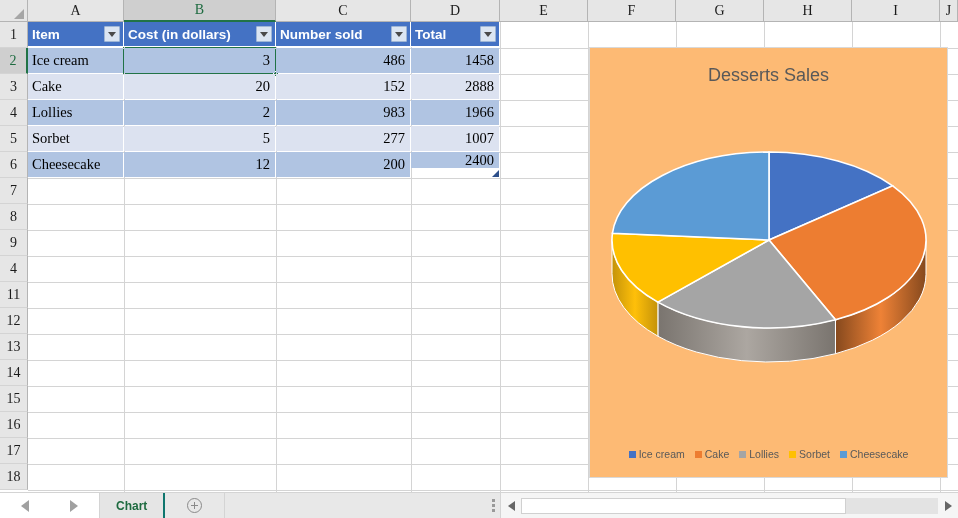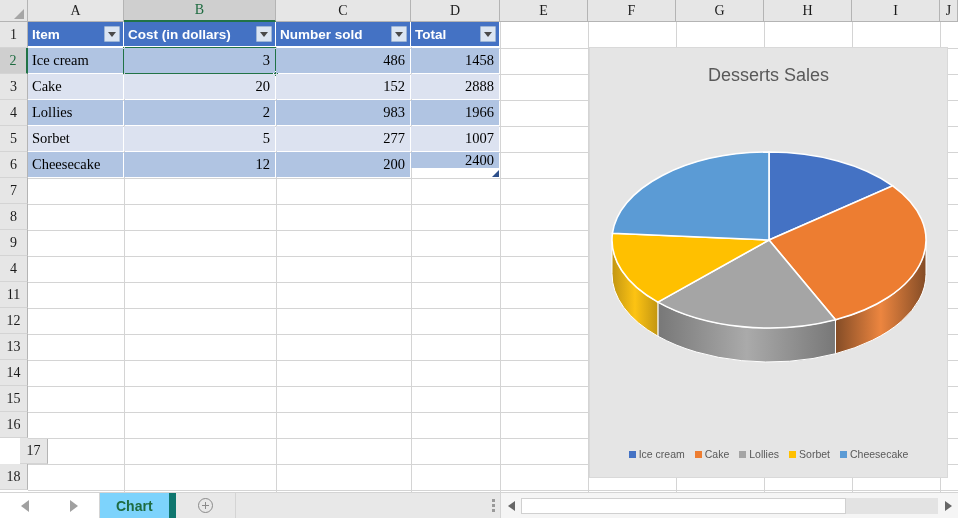--- a/index.html
+++ b/index.html
@@ -179,21 +179,21 @@
     width: 0; height: 0;
     border-left: 7px solid transparent;
     border-bottom: 7px solid #2c4f8a;
   }
 
   
   #chart-object {
     position: absolute;
     left: 589px; top: 47px;
     width: 359px; height: 431px;
-    background: #e5e5e5;
+    background: #fdba74;
     border: 1px solid #d9d9d9;
     overflow: hidden;
   }
   #chart-title {
     position: absolute;
     left: 0; top: 17px;
     width: 100%;
     text-align: center;
     font-size: 18px;
     color: #595959;
@@ -262,25 +262,25 @@
   }
   #sheet-tabs {
     display: flex;
     align-items: stretch;
     flex: 0 0 auto;
   }
   .sheet-tab {
     padding: 0 16px;
     display: flex;
     align-items: center;
-    font-size: 14px;
+    font-size: 12px;
     font-weight: bold;
     color: #1e6b40;
-    background: #7dd3fc;
-    border-right: 7px solid #0f766e;
+    background: #e5e5e5;
+    border-right: 2px solid #0f766e;
     font-family: "Liberation Sans", sans-serif;
   }
   #add-sheet {
     width: 60px;
     background: #e8e8e8;
     border-right: 1px solid #d4d4d4;
     display: flex;
     align-items: center;
     justify-content: center;
   }
@@ -397,21 +397,21 @@
         <div class="row-head" style="height: 26px;">7</div>
         <div class="row-head" style="height: 26px;">8</div>
         <div class="row-head" style="height: 26px;">9</div>
         <div class="row-head" style="height: 26px;">4</div>
         <div class="row-head" style="height: 26px;">11</div>
         <div class="row-head" style="height: 26px;">12</div>
         <div class="row-head" style="height: 26px;">13</div>
         <div class="row-head" style="height: 26px;">14</div>
         <div class="row-head" style="height: 26px;">15</div>
         <div class="row-head" style="height: 26px;">16</div>
-        <div class="row-head" style="height: 26px; margin-left: 20px;">17</div>
+        <div class="row-head" style="height: 26px;">17</div>
         <div class="row-head" style="height: 26px;">18</div>
       </div>
 
     <div id="cells">
       <div id="active-cell" style="left: 95px; top: 25px; width: 153px; height: 27px;"></div>
       <div id="fill-handle" style="left: 245px; top: 49px;"></div>
       <div id="table-corner" style="left: 464px; top: 148px;"></div>
     <div class="gridline-v" style="left: 96px;"></div>
         <div class="gridline-v" style="left: 248px;"></div>
         <div class="gridline-v" style="left: 383px;"></div>

